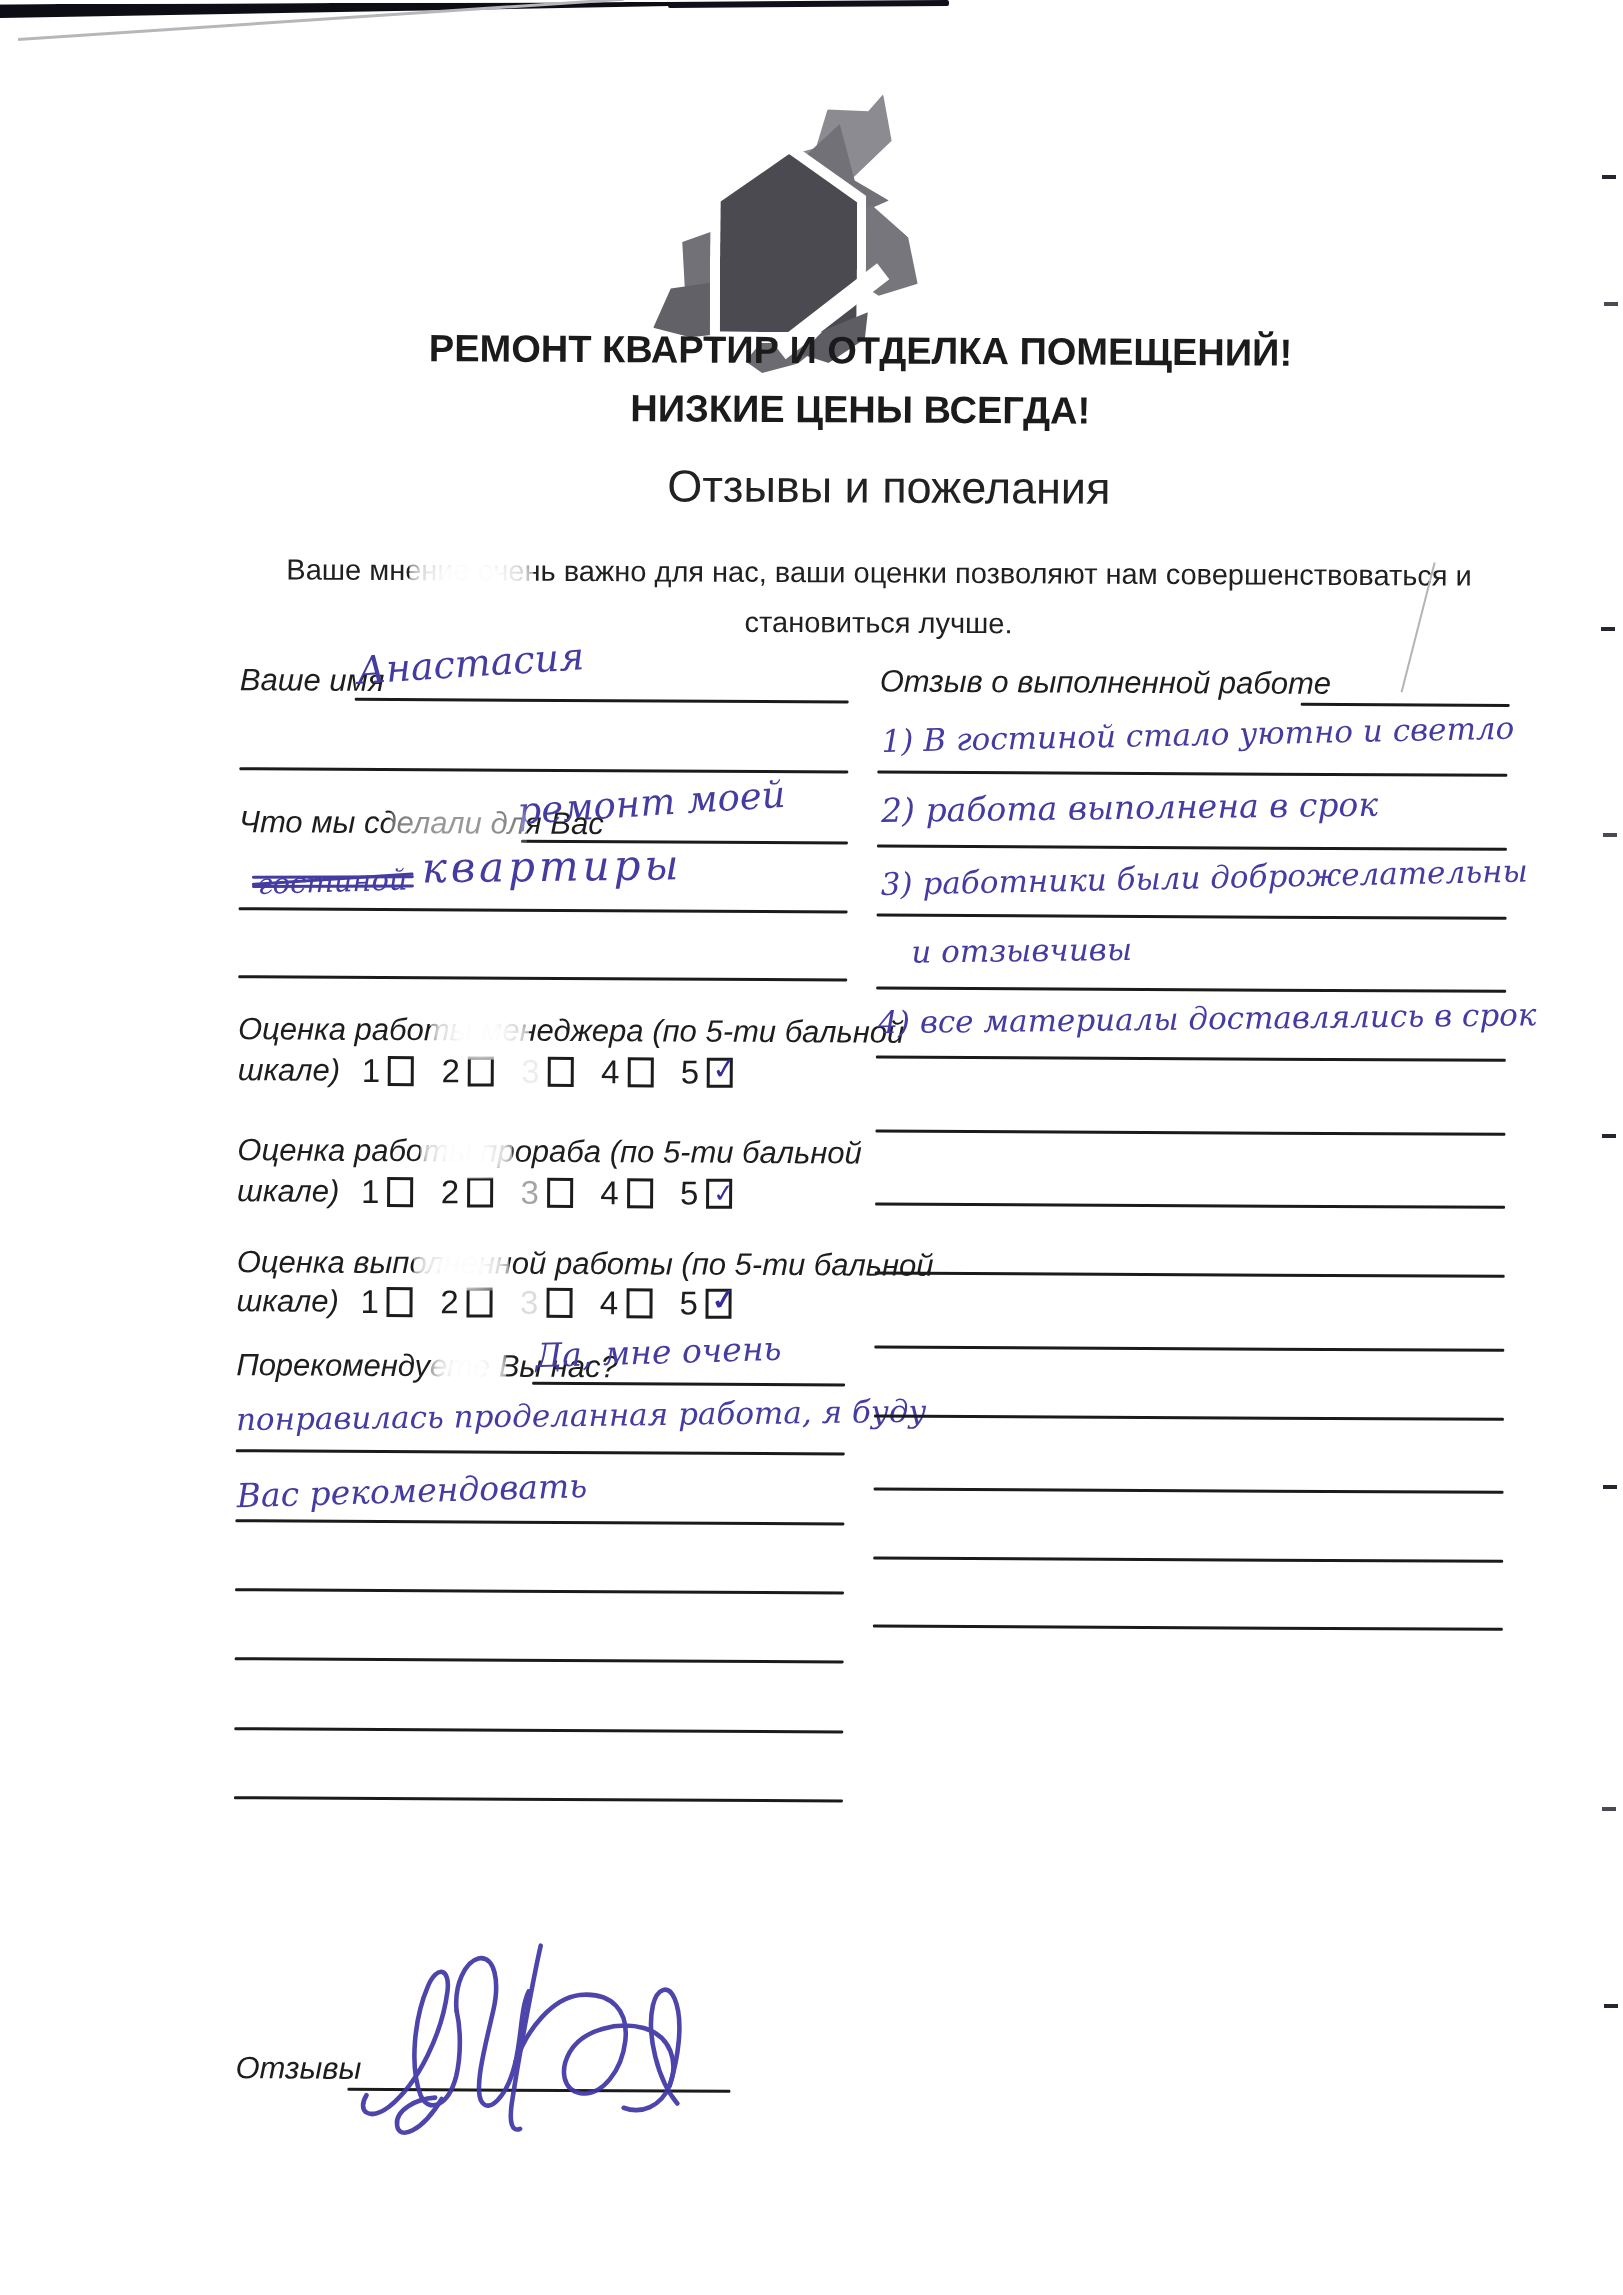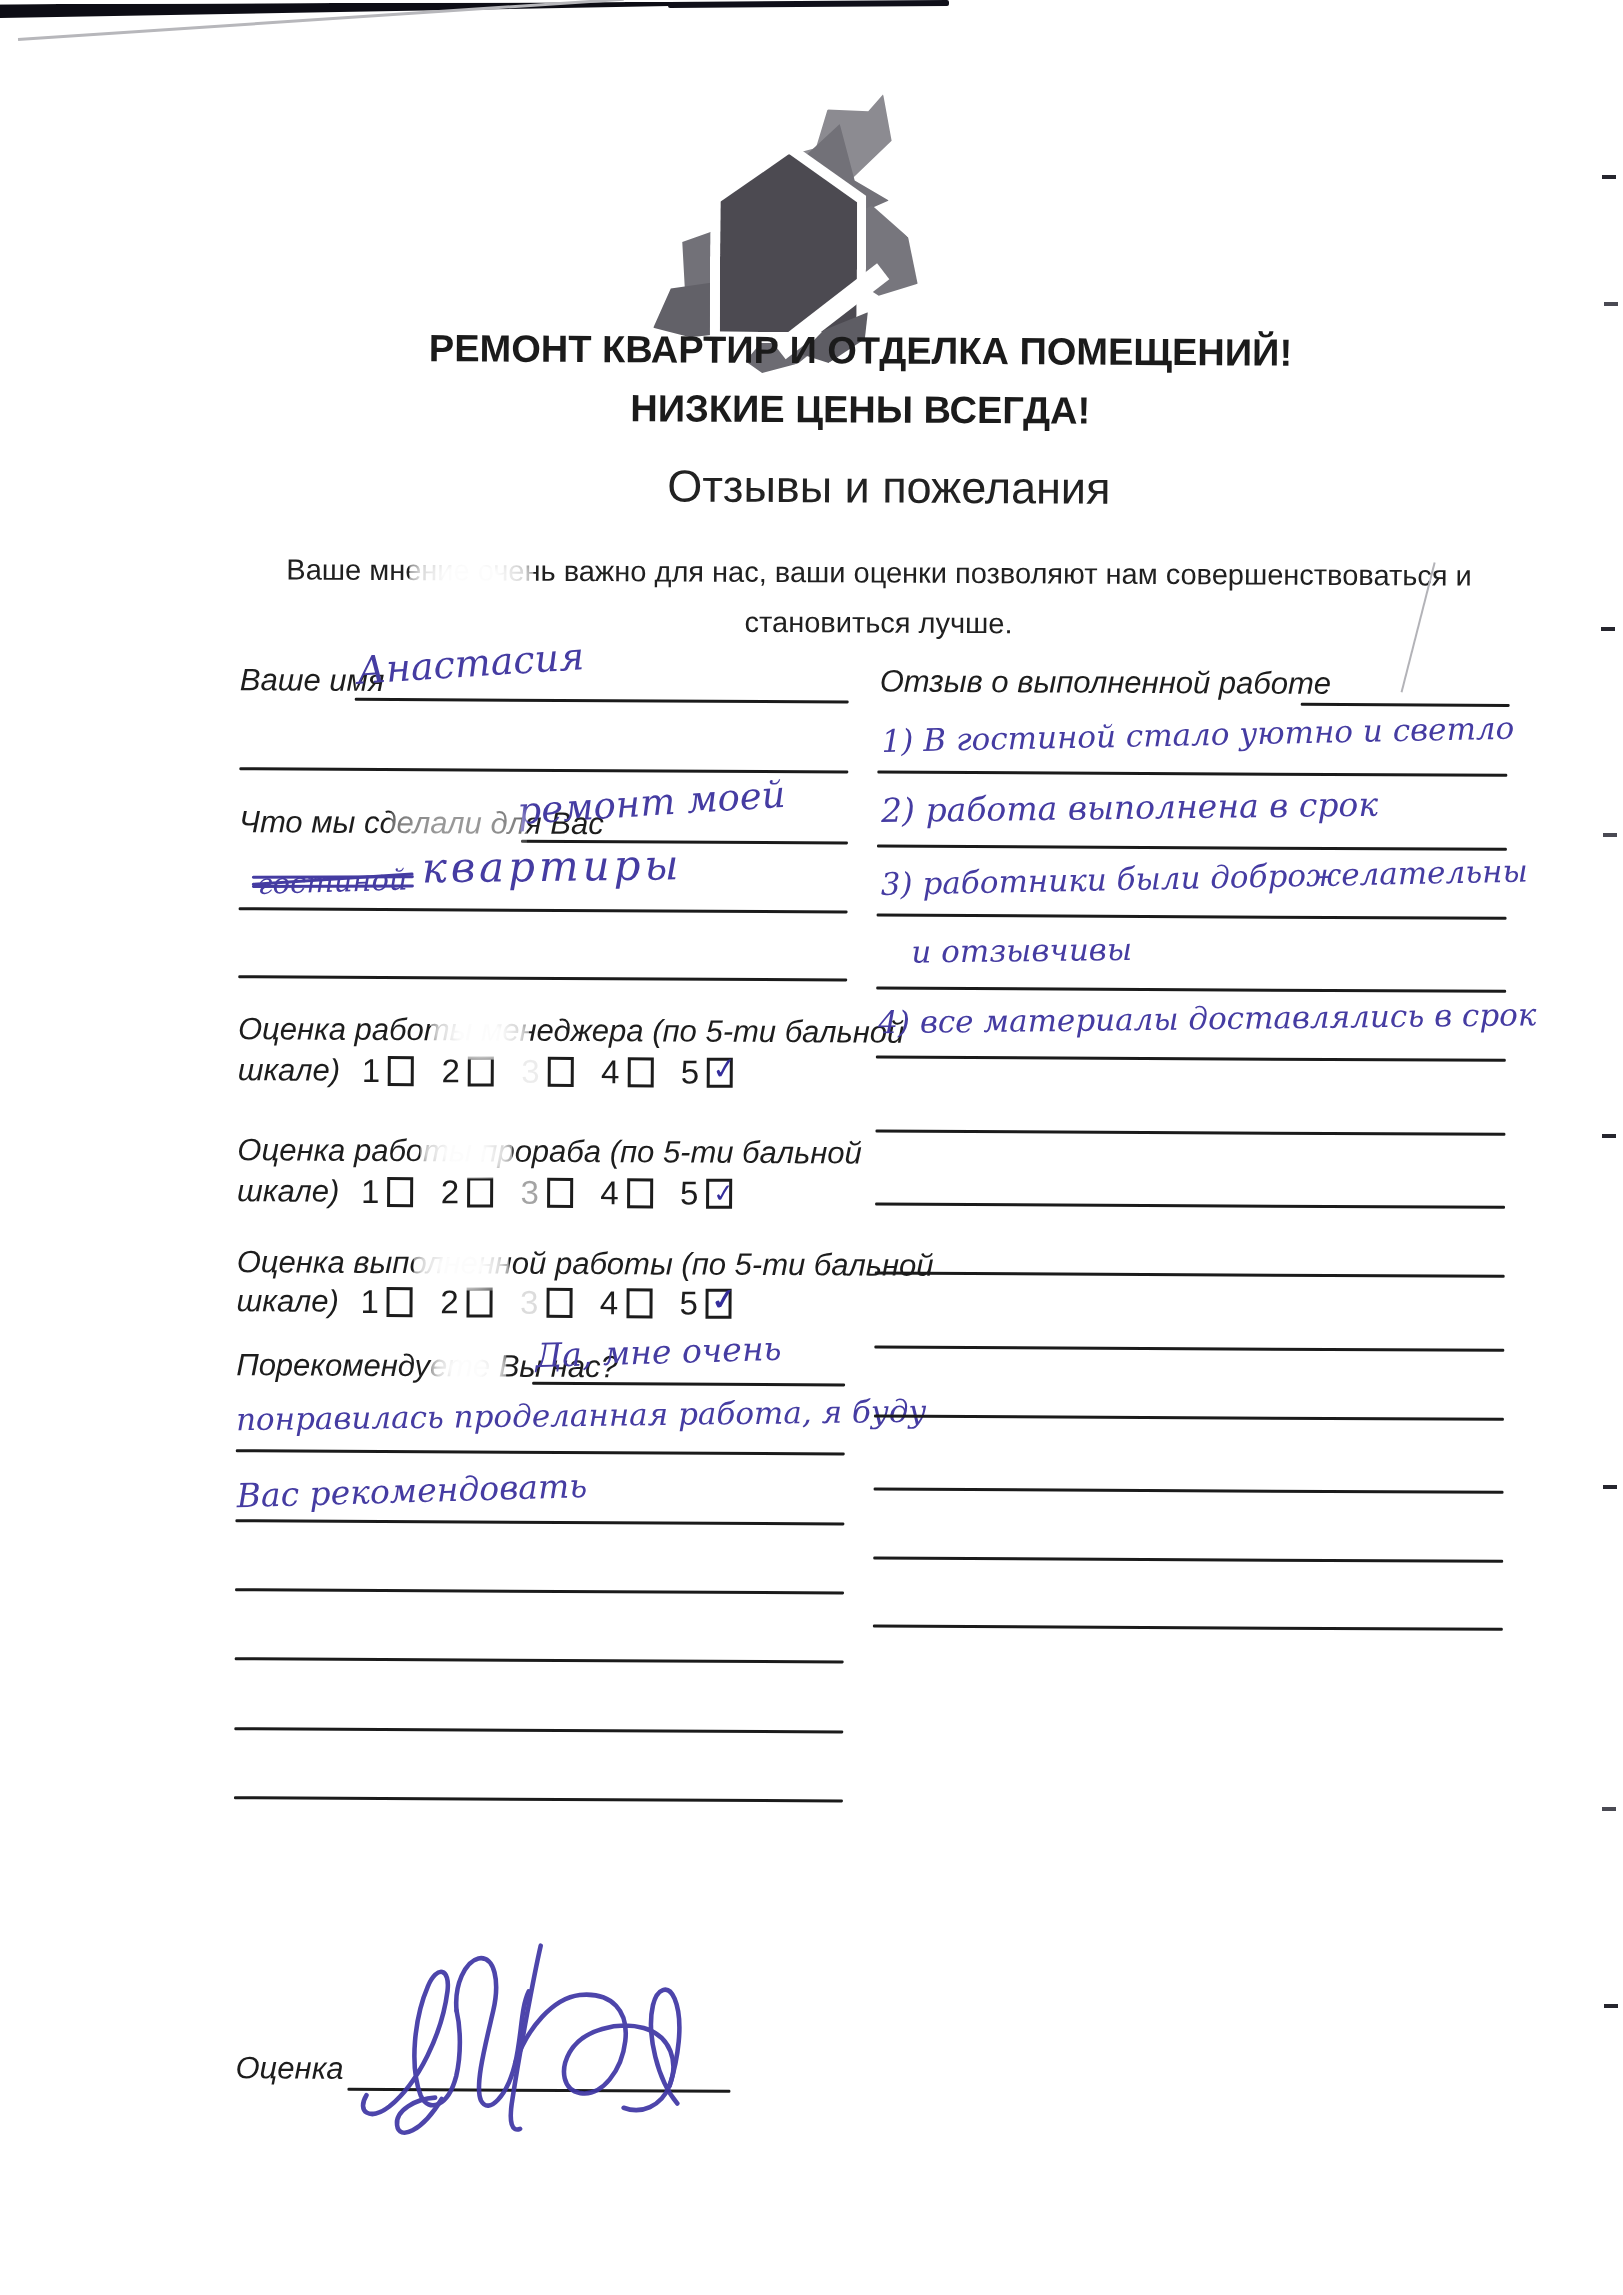--- a/index.html
+++ b/index.html
@@ -202,21 +202,21 @@
 
   <div class="line" style="left:880px;top:1126px;width:630px;"></div>
   <div class="line" style="left:880px;top:1199px;width:630px;"></div>
   <div class="line" style="left:880px;top:1268px;width:630px;"></div>
   <div class="line" style="left:880px;top:1342px;width:630px;"></div>
   <div class="line" style="left:880px;top:1411px;width:630px;"></div>
   <div class="line" style="left:880px;top:1484px;width:630px;"></div>
   <div class="line" style="left:880px;top:1553px;width:630px;"></div>
   <div class="line" style="left:880px;top:1621px;width:630px;"></div>
 
-  <div class="abs flabel nowrap" style="left:245px;top:2050px;">Оценка</div>
+  <div class="abs flabel nowrap" style="left:245px;top:2050px;">Отзывы</div>
   <div class="line" style="left:357px;top:2087px;width:383px;"></div>
   <svg class="abs" style="left:353px;top:1934px;" width="393" height="216" viewBox="0 0 600 330">
     <g fill="none" stroke="#3e36a4" stroke-width="7" stroke-linecap="round" stroke-linejoin="round" opacity="0.92">
       <path d="M35,245 C20,270 40,285 70,262 C115,225 150,150 158,85 C162,50 142,45 128,78 C108,125 100,200 118,245 C130,272 160,262 172,215 C180,180 178,140 172,115"></path>
       <path d="M172,115 C168,75 185,40 205,35 C230,30 238,70 228,115 C216,168 200,230 210,252 C222,275 250,245 262,195 C272,152 270,110 282,85"></path>
       <path d="M300,15 C290,60 270,170 258,250 C252,287 258,300 270,295"></path>
       <path d="M262,195 C280,140 320,95 360,90 C410,85 435,115 430,160 C425,205 395,245 362,240 C335,235 330,205 345,178 C365,142 420,130 458,140 C500,152 512,192 498,228 C485,260 455,272 428,262"></path>
       <path d="M150,250 C120,300 85,315 82,290 C79,268 110,250 140,248"></path>
       <path d="M498,228 C510,190 520,130 505,95 C495,72 478,80 472,105 C462,150 480,220 510,255"></path>
     </g>

